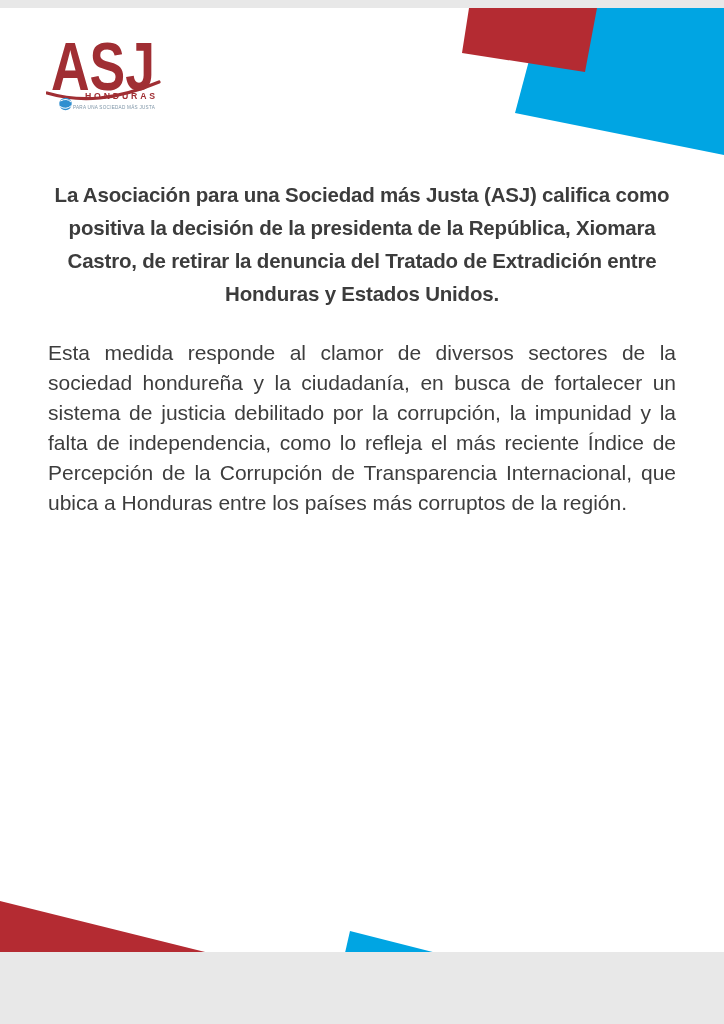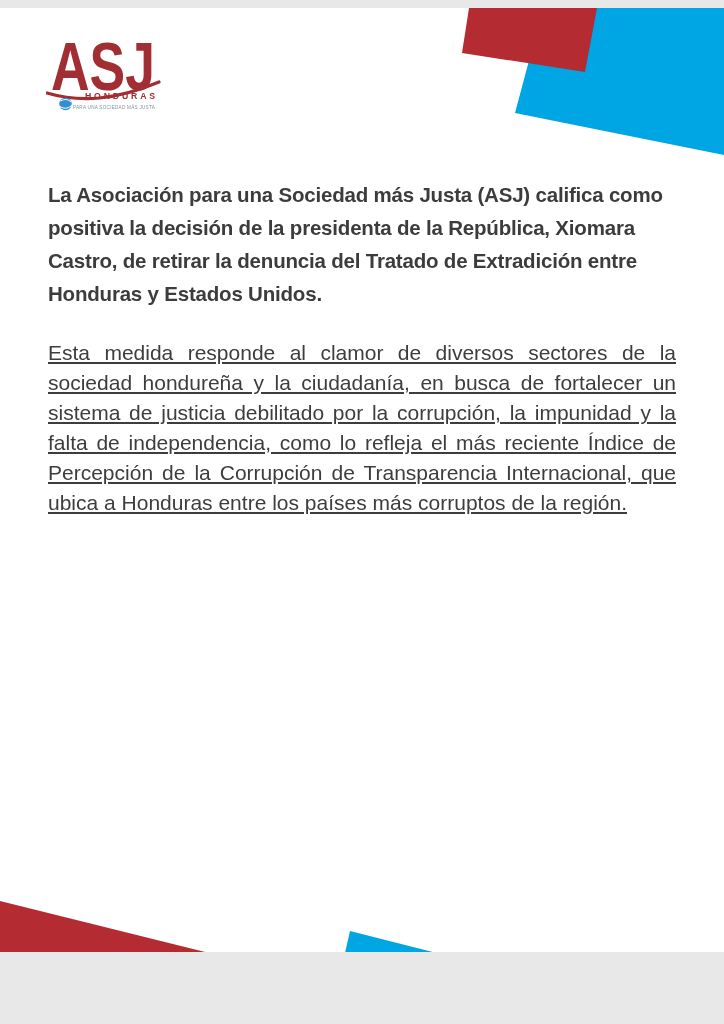--- a/index.html
+++ b/index.html
@@ -9,25 +9,25 @@
     font-family:"Liberation Sans",sans-serif;color:#3d3d3d;
   }
   .shape{position:absolute;inset:0;}
   .shape-top-blue{clip-path:polygon(543px 0, 724px 0, 724px 147px, 515px 105px);}
   .shape-top-red{clip-path:polygon(469px 0, 597px 0, 585px 64px, 462px 45px);}
   .shape-bottom-red{clip-path:polygon(0 893px, 370px 985px, 352px 1024px, 0 1024px);}
   .shape-bottom-blue{clip-path:polygon(350px 923px, 724px 1018px, 724px 1024px, 327px 1024px);}
   .logo{position:absolute;left:46px;top:26px;width:125px;height:80px;}
   .content{position:absolute;left:48px;top:0;width:628px;padding-top:170px;}
   .headline{
-    font-size:20.5px;line-height:33px;font-weight:bold;text-align:left;
+    font-size:20.5px;line-height:33px;font-weight:bold;text-align:center;
     letter-spacing:-0.2px;margin:0;color:#3c3c3c;
   }
   .body-par{font-size:21px;line-height:30px;text-align:justify;margin:0;color:#3d3d3d;}
-  .p1{margin-top:28px;text-decoration:underline;}
+  .p1{margin-top:28px;}
   .p2{margin-top:44px;}
   .p3{margin-top:30px;}
   .signature{margin-top:22px;text-align:center;font-style:italic;font-size:19px;line-height:25px;color:#3d3d3d;}
 </style>
 </head>
 <body>
 
 <div class="page">
 
   <div class="shape shape-top-blue" style="background: rgb(0, 165, 227);"></div>

